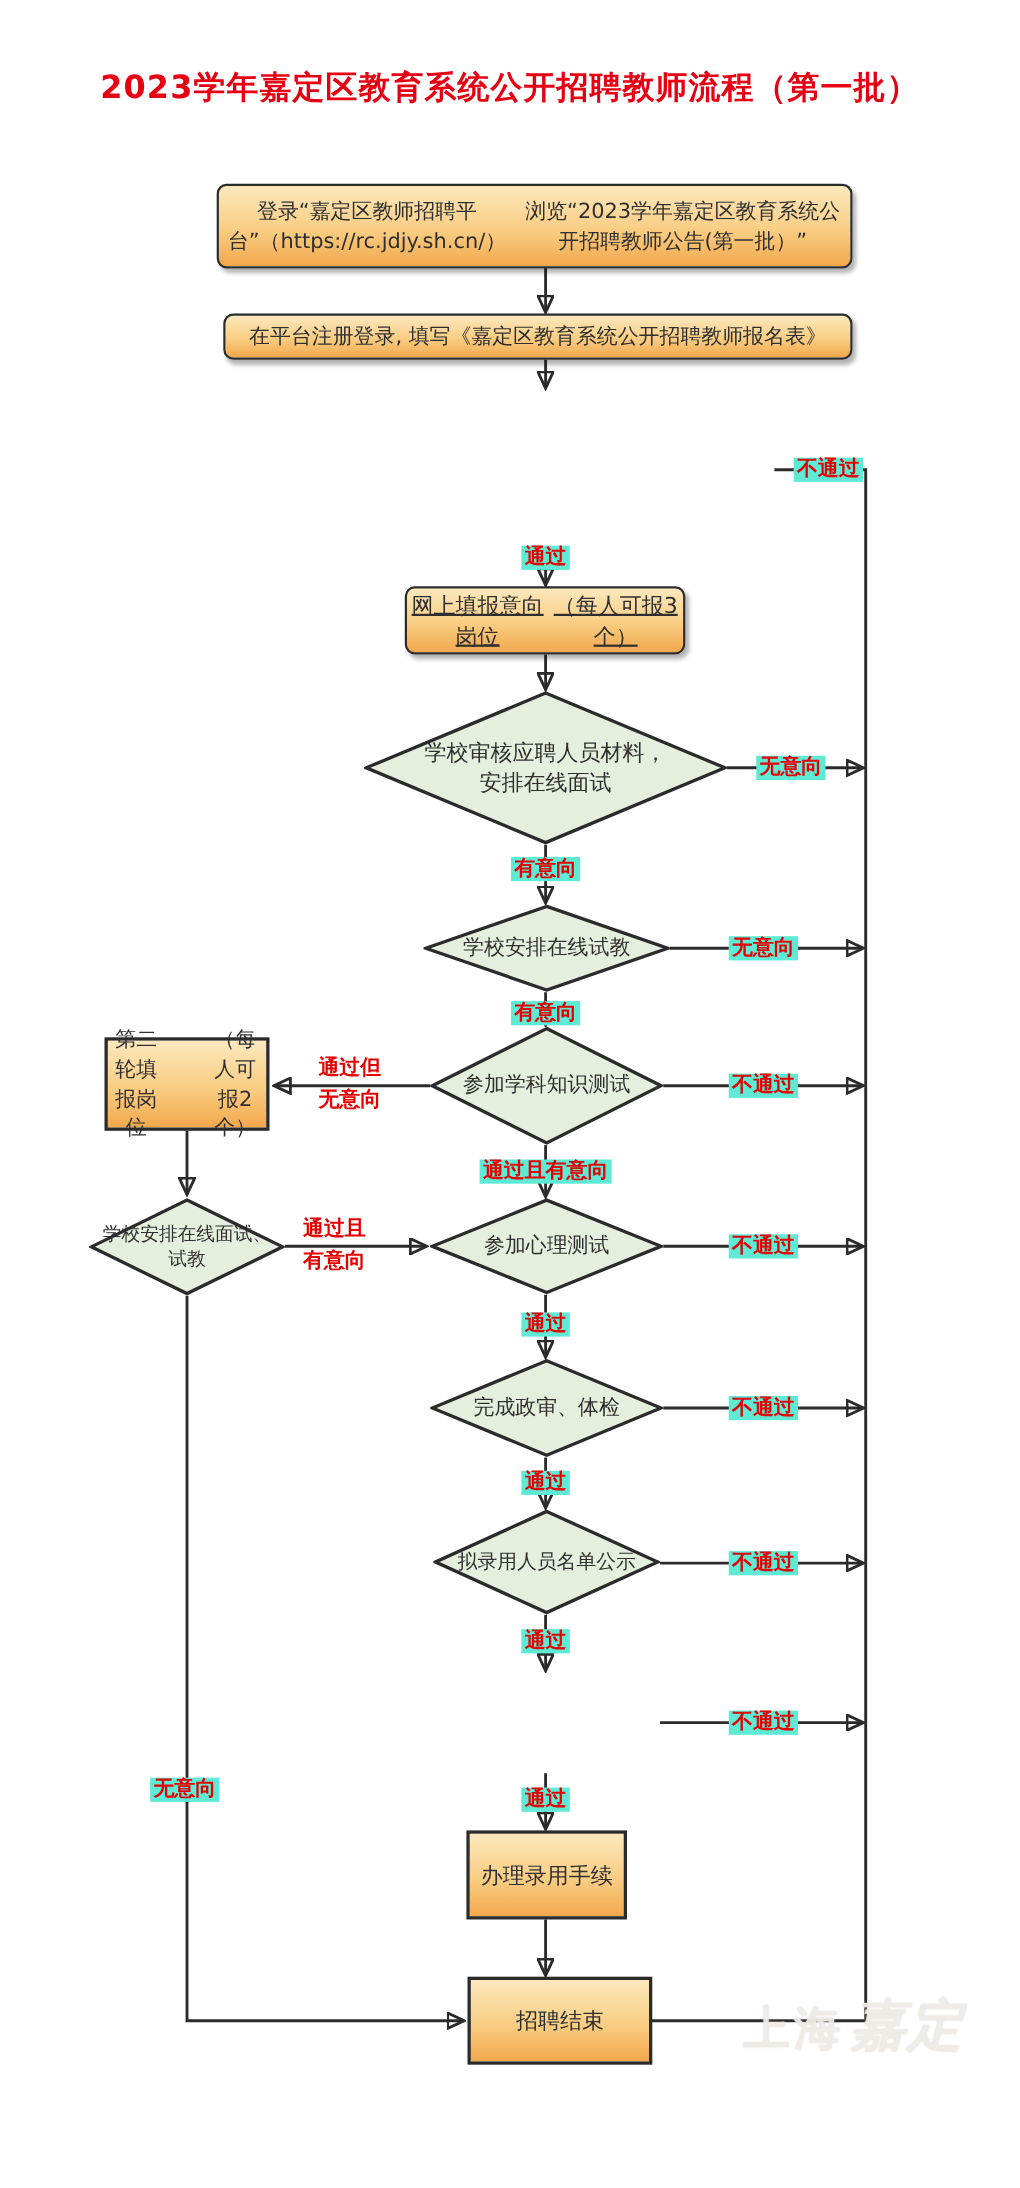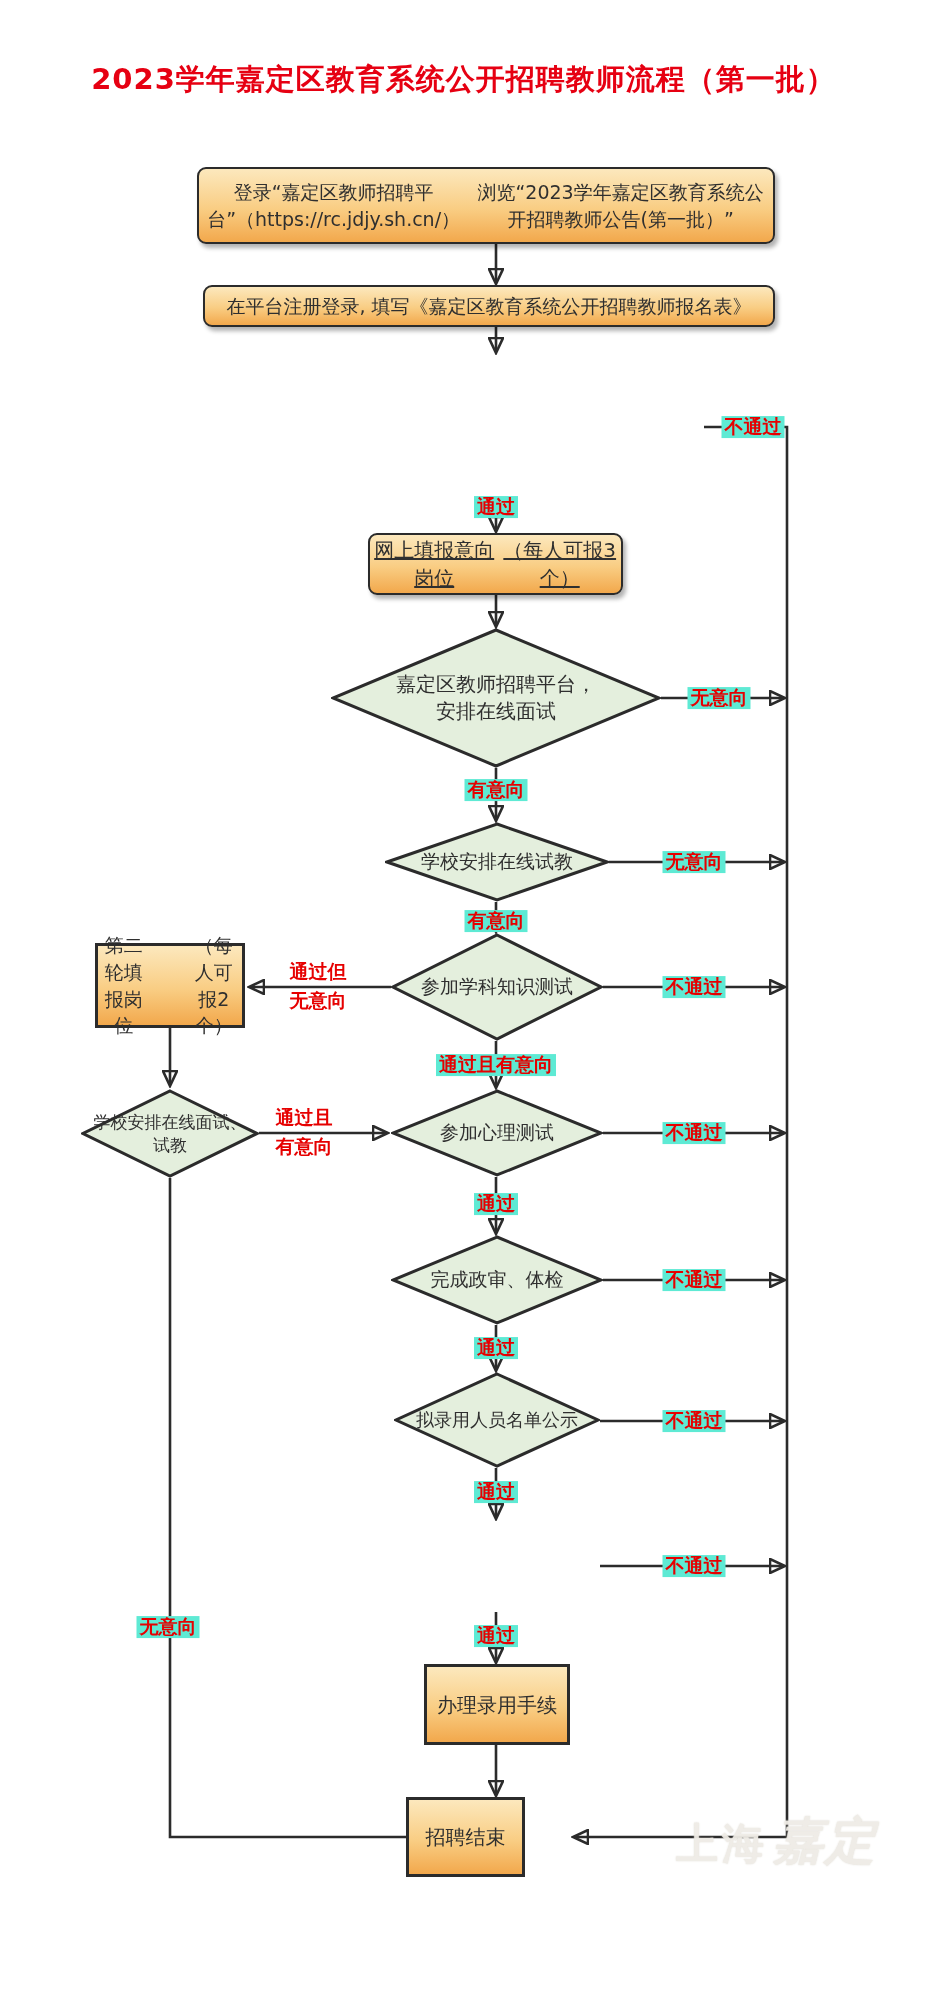--- a/index.html
+++ b/index.html
@@ -101,31 +101,31 @@
 
   <div class="box square" style="left:95px;top:943px;width:150px;height:85px;">
     <div>第二轮填报岗位</div>
     <div>（每人可报2个）</div>
   </div>
 
   <div class="box square" style="left:424px;top:1664px;width:146px;height:81px;font-size:20px;">
     <div>办理录用手续</div>
   </div>
 
-  <div class="box square" style="left:406px;top:1797px;width:119px;height:80px;font-size:20px;align-items:center;">
+  <div class="box square" style="left:425px;top:1797px;width:168px;height:80px;font-size:20px;align-items:center;">
     <div>招聘结束</div>
   </div>
 
 
   <div class="diamond" style="left:331px;top:628px;width:330px;height:140px;">
     <svg width="330" height="140" viewBox="0 0 330 140">
         <polygon points="165,2 328,70 165,138 2,70"></polygon>
       </svg>
     <div class="dtext">
-      <div>嘉定区教师招聘平台，</div>
+      <div>学校审核应聘人员材料，</div>
       <div>安排在线面试</div>
     </div>
   </div>
 
   <div class="diamond" style="left:385px;top:822px;width:224px;height:80px;">
     <svg width="224" height="80" viewBox="0 0 224 80">
         <polygon points="112,2 222,40 112,78 2,40"></polygon>
       </svg>
     <div class="dtext" style="font-size:19px;">
       <div>学校安排在线试教</div>

